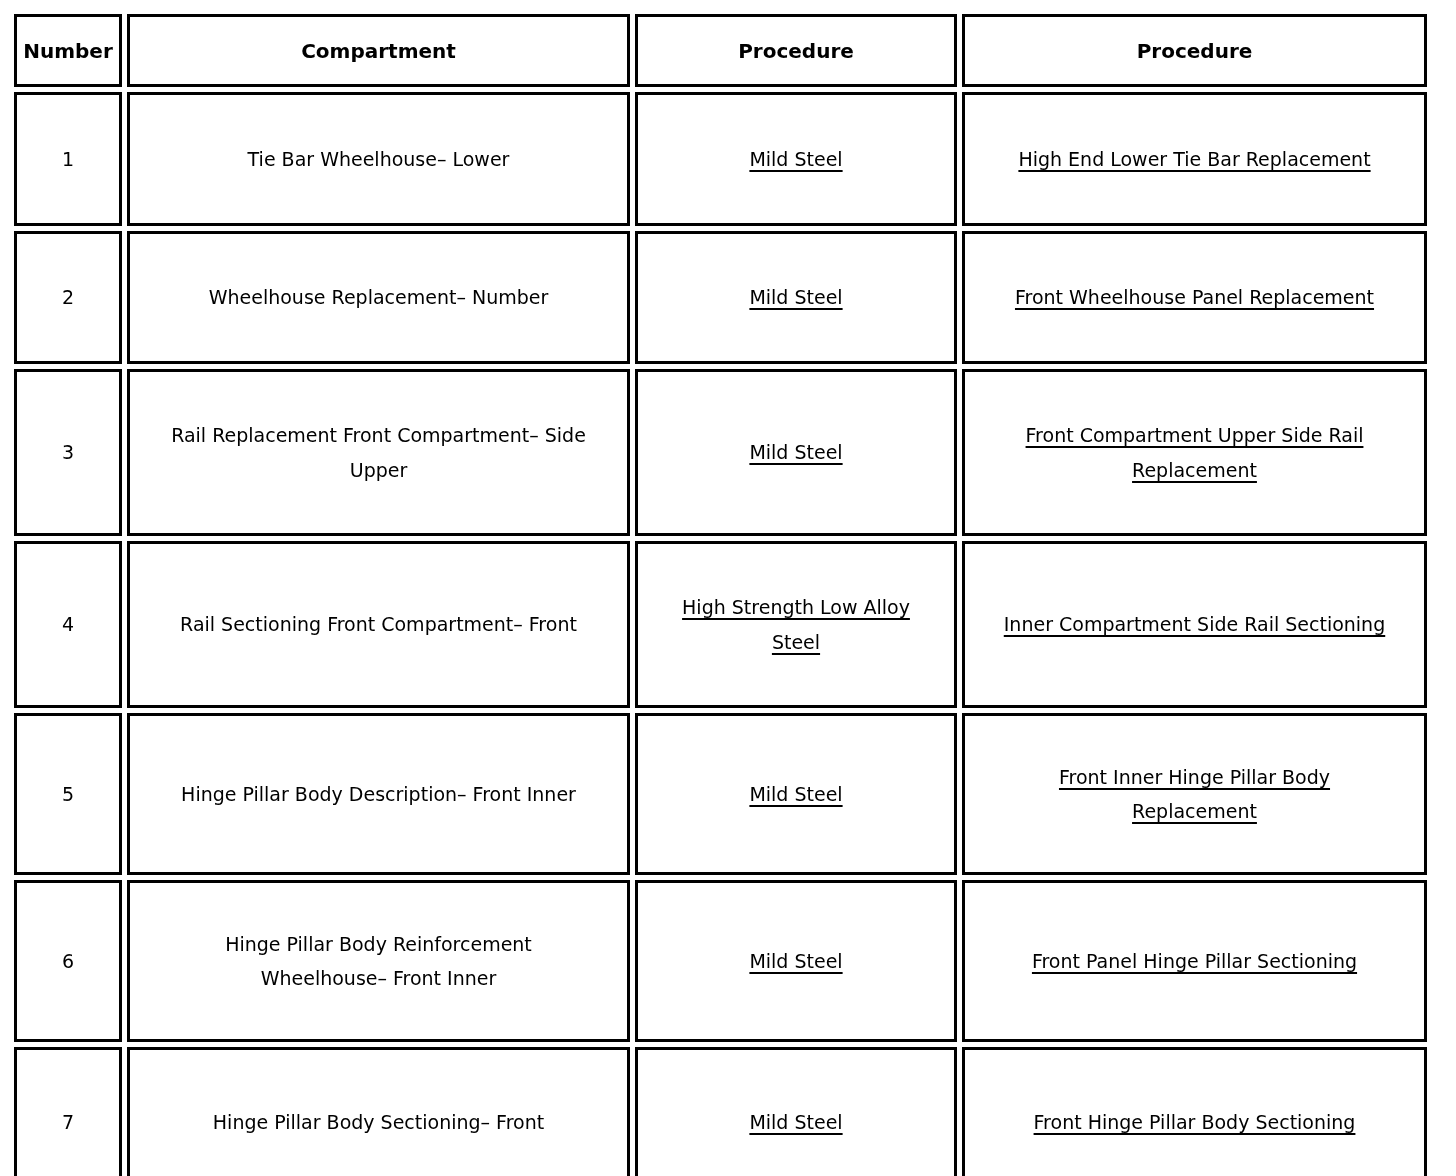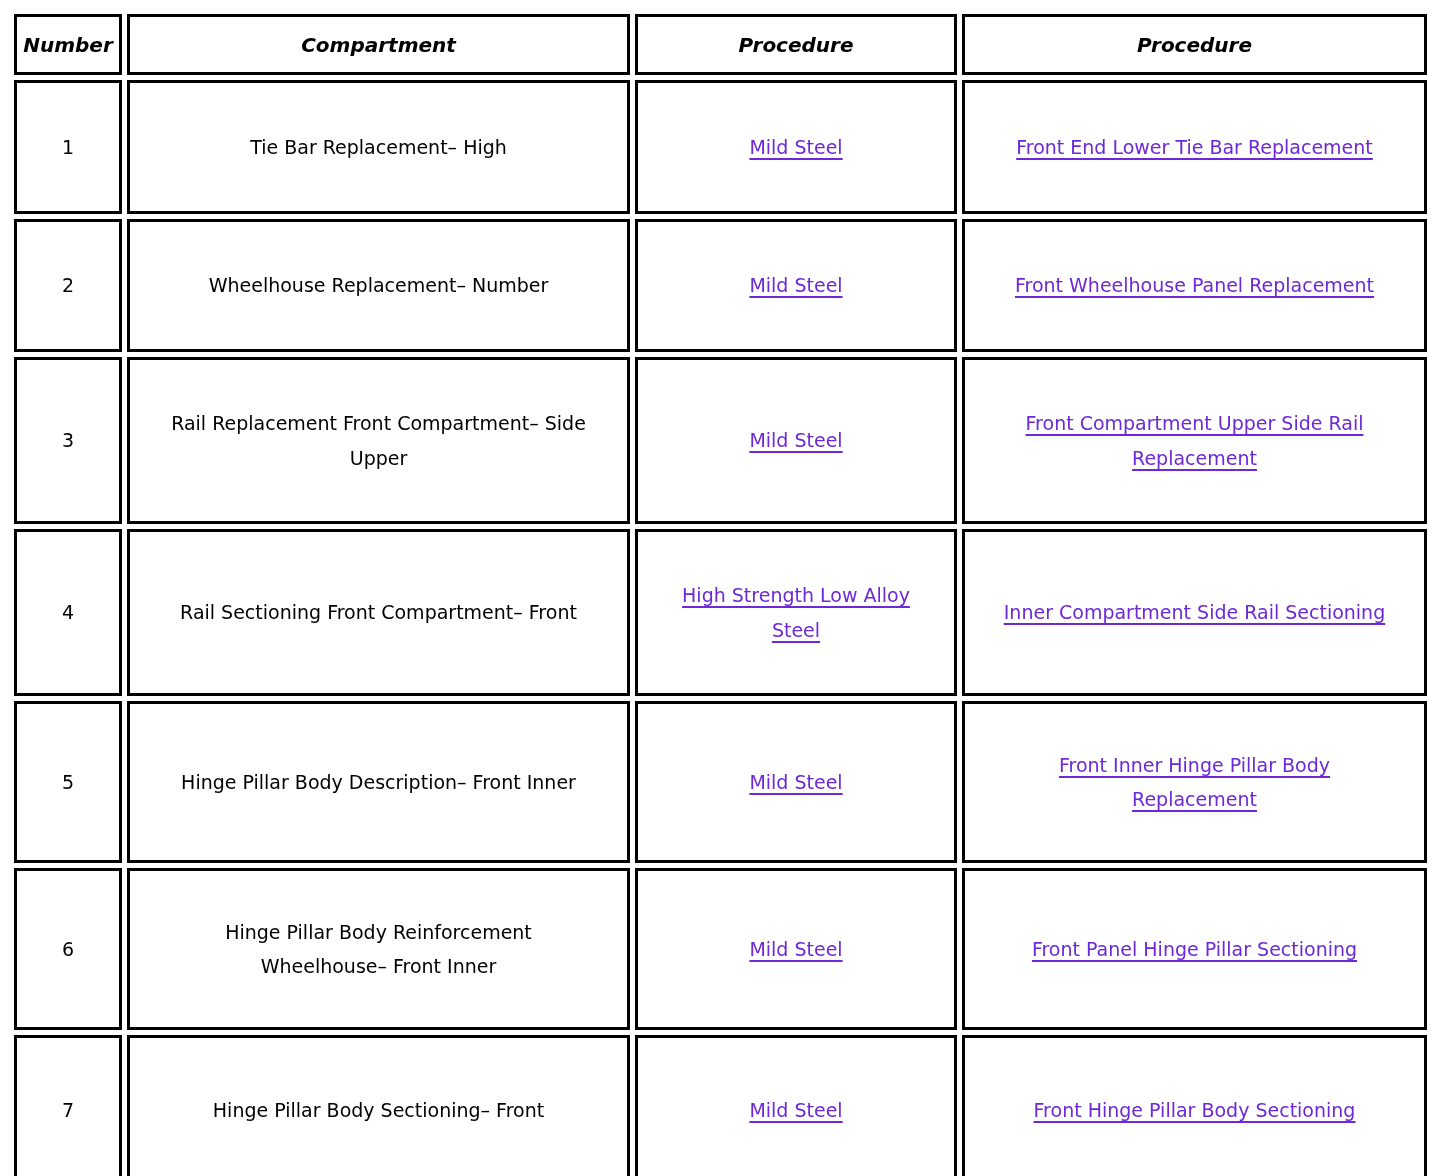--- a/index.html
+++ b/index.html
@@ -41,37 +41,37 @@
     font-size: 20px;
     font-weight: bold;
     line-height: 1.3;
     white-space: normal;
   }
   col.c-num  { width: 108px; }
   col.c-desc { width: 503px; }
   col.c-mat  { width: 322px; }
   col.c-proc { width: 465px; }
 
-  thead tr { height: 61px; font-style: italic; }
+  thead tr { height: 73px; }
   tbody tr:nth-child(1) { height: 134px; }
   tbody tr:nth-child(2) { height: 133px; }
   tbody tr:nth-child(3) { height: 167px; }
   tbody tr:nth-child(4) { height: 167px; }
   tbody tr:nth-child(5) { height: 162px; }
   tbody tr:nth-child(6) { height: 162px; }
   tbody tr:nth-child(7) { height: 150px; }
 
   td.desc-cell { padding: 0 6px; }
   td.proc-cell {
     text-align: left;
     padding-left: 2px;
     padding-right: 10px;
   }
   .cell-link {
-    color: #6d28d9;
+    color: #000000;
     text-decoration: underline;
     text-decoration-thickness: 2px;
     text-underline-offset: 4px;
     cursor: pointer;
   }
 </style>
 </head>
 <body>
 
 <div class="table-wrap">
@@ -86,23 +86,23 @@
       <tr>
         <th>Number</th>
         <th>Compartment</th>
         <th>Procedure</th>
         <th>Procedure</th>
       </tr>
     </thead>
     <tbody>
       <tr>
         <td class="num-cell">1</td>
-        <td class="desc-cell">Tie Bar Replacement– High</td>
+        <td class="desc-cell">Tie Bar Wheelhouse– Lower</td>
         <td class="mat-cell"><span class="cell-link">Mild Steel</span></td>
-        <td class="proc-cell"><span class="cell-link">Front End Lower Tie Bar Replacement</span></td>
+        <td class="proc-cell"><span class="cell-link">High End Lower Tie Bar Replacement</span></td>
       </tr>
       <tr>
         <td class="num-cell">2</td>
         <td class="desc-cell">Wheelhouse Replacement– Number</td>
         <td class="mat-cell"><span class="cell-link">Mild Steel</span></td>
         <td class="proc-cell"><span class="cell-link">Front Wheelhouse Panel Replacement</span></td>
       </tr>
       <tr>
         <td class="num-cell">3</td>
         <td class="desc-cell">Rail Replacement Front Compartment– Side

